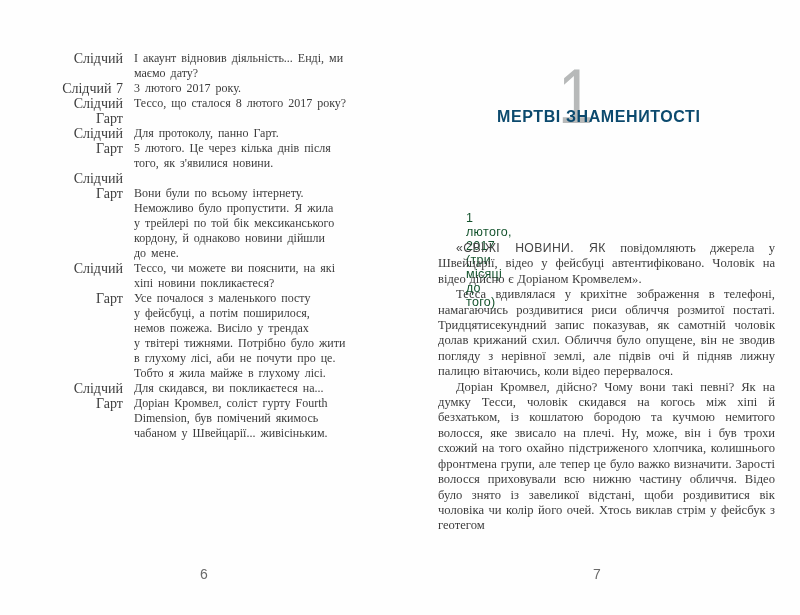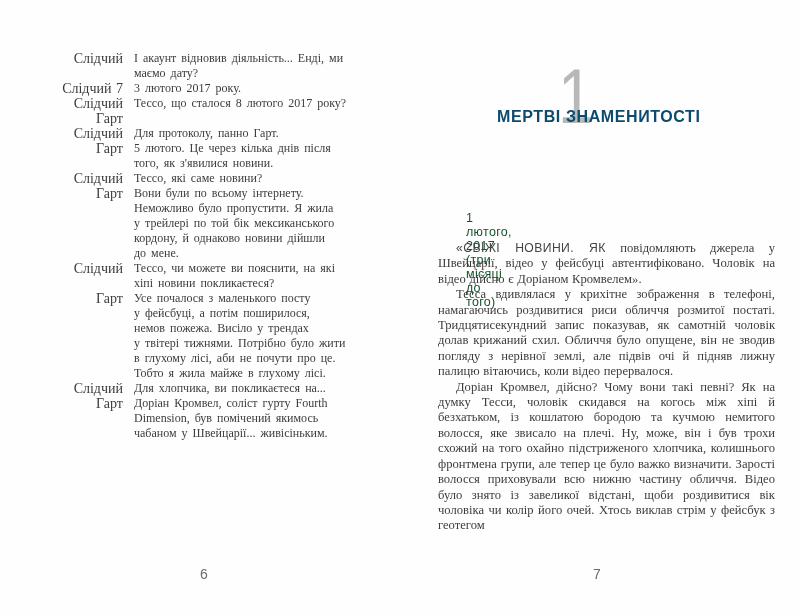--- a/index.html
+++ b/index.html
@@ -140,21 +140,20 @@
         </div>
 
         <div class="dlg-row">
           <div class="speaker">Гарт</div>
           <div class="utterance">5 лютого. Це через кілька днів після
 того, як з'явилися новини.</div>
         </div>
 
         <div class="dlg-row">
           <div class="speaker">Слідчий</div>
-          <div class="utterance">Тессо, які саме новини?</div>
         </div>
 
         <div class="dlg-row">
           <div class="speaker">Гарт</div>
           <div class="utterance">Вони були по всьому інтернету.
 Неможливо було пропустити. Я жила
 у трейлері по той бік мексиканського
 кордону, й однаково новини дійшли
 до мене.</div>
         </div>
@@ -170,21 +169,21 @@
           <div class="utterance">Усе почалося з маленького посту
 у фейсбуці, а потім поширилося,
 немов пожежа. Висіло у трендах
 у твітері тижнями. Потрібно було жити
 в глухому лісі, аби не почути про це.
 Тобто я жила майже в глухому лісі.</div>
         </div>
 
         <div class="dlg-row">
           <div class="speaker">Слідчий</div>
-          <div class="utterance">Для хлопчика, ви покликаєтеся на...</div>
+          <div class="utterance">Для скидався, ви покликаєтеся на...</div>
         </div>
 
         <div class="dlg-row">
           <div class="speaker">Гарт</div>
           <div class="utterance">Доріан Кромвел, соліст гурту Fourth
 Dimension, був помічений якимось
 чабаном у Швейцарії... живісіньким.</div>
         </div>
 
     </div>

